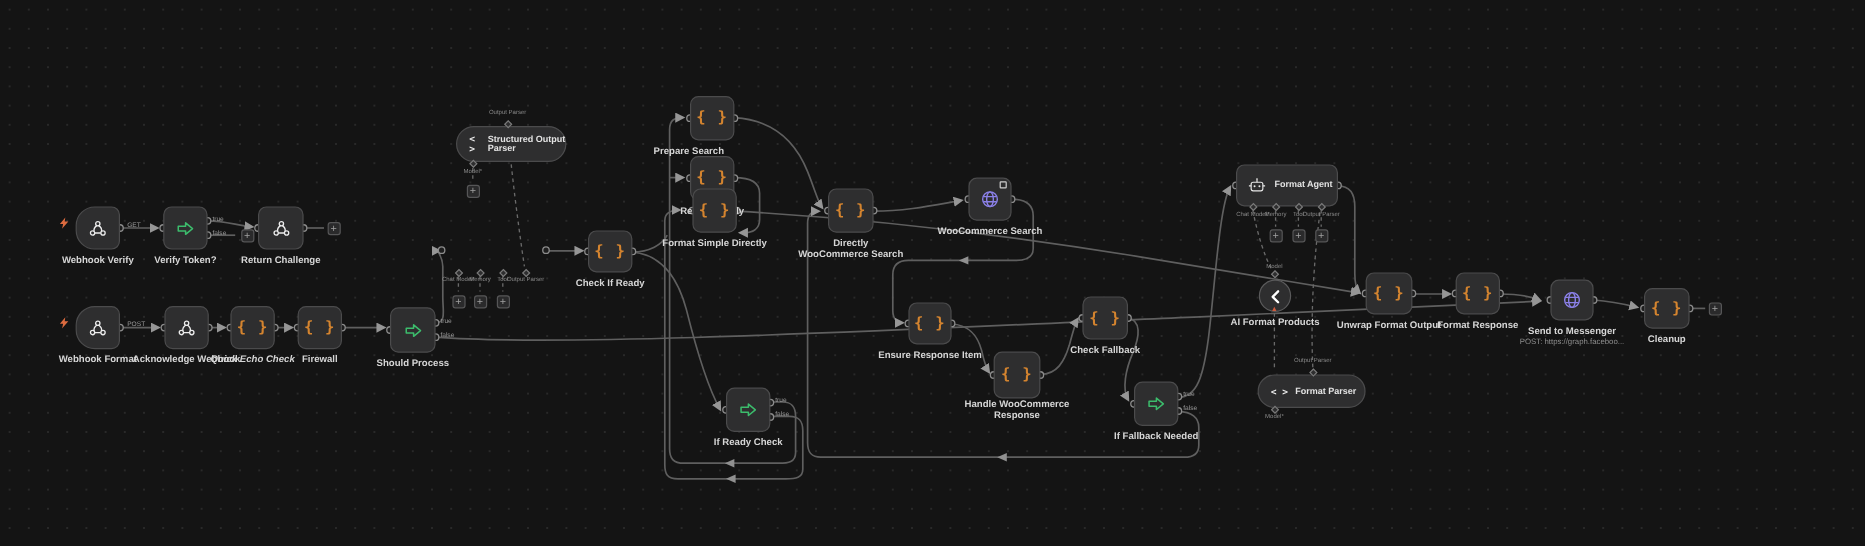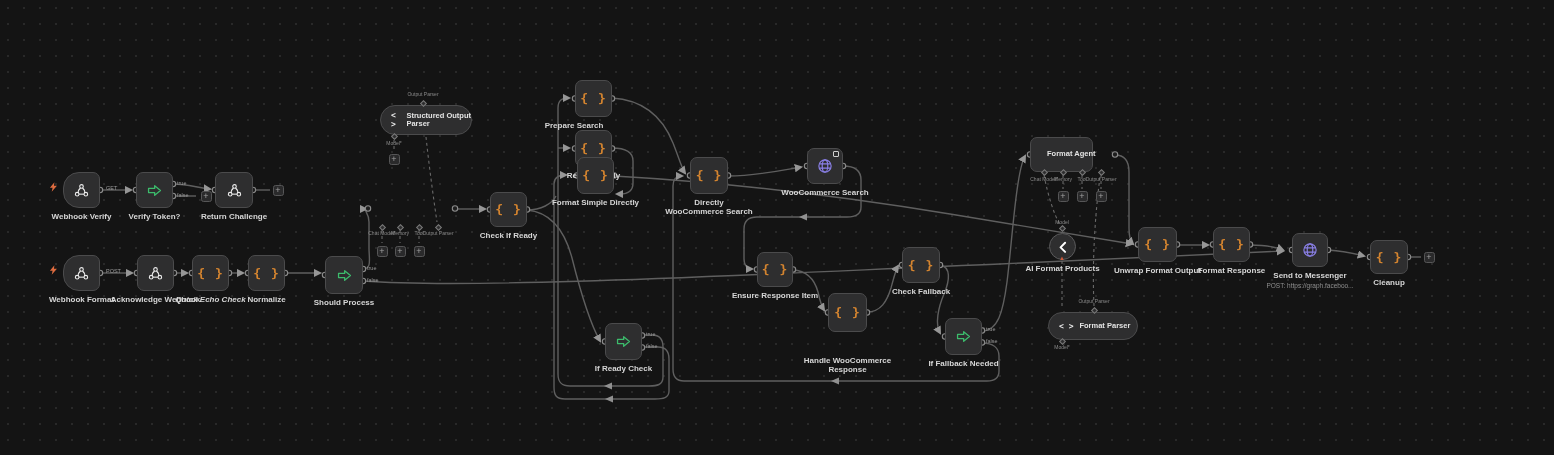--- a/index.html
+++ b/index.html
@@ -200,21 +200,21 @@
         </svg>
       </div>
       <div class="nlabel" style="left: 155.5px; top: 295px;"><div>Acknowledge Webhook</div></div>
       <div class="node node" style="left: 192px; top: 255px; width: 37px; height: 36px;">
         <span class="code-ic">{ }</span>
       </div>
       <div class="nlabel" style="left: 210.5px; top: 295px; font-style: italic;"><div>Quick Echo Check</div></div>
       <div class="node node" style="left: 248px; top: 255px; width: 37px; height: 36px;">
         <span class="code-ic">{ }</span>
       </div>
-      <div class="nlabel" style="left: 266.5px; top: 295px;"><div>Normalize</div></div>
+      <div class="nlabel" style="left: 266.5px; top: 295px;"><div>Firewall</div></div>
       <div class="node node" style="left: 325px; top: 256px; width: 38px; height: 38px;">
         <svg width="17" height="17" viewBox="0 0 20 20" stroke="#3cbc6c" stroke-width="1.5" fill="none" stroke-linejoin="round">
           <path d="M3,7.6 H10.2 V4.4 L17,10 L10.2,15.6 V12.4 H3 Z"></path>
         </svg>
       </div>
       <div class="nlabel" style="left: 344px; top: 298px;"><div>Should Process</div></div>
       <div class="node pill" style="left: 380px; top: 105px; width: 92px; height: 30px;">
         <span class="parser-ic">&lt; &gt;</span>
         <div class="inner-label"><div>Structured Output</div><div>Parser</div></div>
       </div>
@@ -252,32 +252,32 @@
         </svg>
       </div>
       <div class="nlabel" style="left: 825px; top: 188px;"><div>WooCommerce Search</div></div>
       <div class="node node" style="left: 757px; top: 252px; width: 36px; height: 35px;">
         <span class="code-ic">{ }</span>
       </div>
       <div class="nlabel" style="left: 775px; top: 291px;"><div>Ensure Response Item</div></div>
       <div class="node node" style="left: 828px; top: 293px; width: 39px; height: 39px;">
         <span class="code-ic">{ }</span>
       </div>
-      <div class="nlabel" style="left: 847.5px; top: 356px;"><div>Handle WooCommerce</div><div>Response</div></div>
+      <div class="nlabel" style="left: 847.5px; top: 332px;"><div>Handle WooCommerce</div><div>Response</div></div>
       <div class="node node" style="left: 902px; top: 247px; width: 38px; height: 36px;">
         <span class="code-ic">{ }</span>
       </div>
       <div class="nlabel" style="left: 921px; top: 287px;"><div>Check Fallback</div></div>
       <div class="node node" style="left: 945px; top: 318px; width: 37px; height: 37px;">
         <svg width="17" height="17" viewBox="0 0 20 20" stroke="#3cbc6c" stroke-width="1.5" fill="none" stroke-linejoin="round">
           <path d="M3,7.6 H10.2 V4.4 L17,10 L10.2,15.6 V12.4 H3 Z"></path>
         </svg>
       </div>
       <div class="nlabel" style="left: 963.5px; top: 359px;"><div>If Fallback Needed</div></div>
-      <div class="node agent" style="left: 1030px; top: 137px; width: 63px; height: 35px;">
+      <div class="node agent" style="left: 1030px; top: 137px; width: 85px; height: 35px;">
         <svg width="15" height="15" viewBox="0 0 20 20" stroke="#e8e8e8" stroke-width="1.3" fill="none">
           <path d="M10,6.5 V4"></path>
           <circle cx="10" cy="3" r="1" fill="#e8e8e8" stroke="none"></circle>
           <rect x="3.5" y="6.5" width="13" height="9.5" rx="2.2"></rect>
           <circle cx="7.3" cy="11" r="1.1" fill="#e8e8e8" stroke="none"></circle>
           <circle cx="12.7" cy="11" r="1.1" fill="#e8e8e8" stroke="none"></circle>
           <path d="M1,10.5 H3.5 M16.5,10.5 H19"></path>
         </svg>
         <div class="inner-label"><div>Format Agent</div></div>
       </div>

